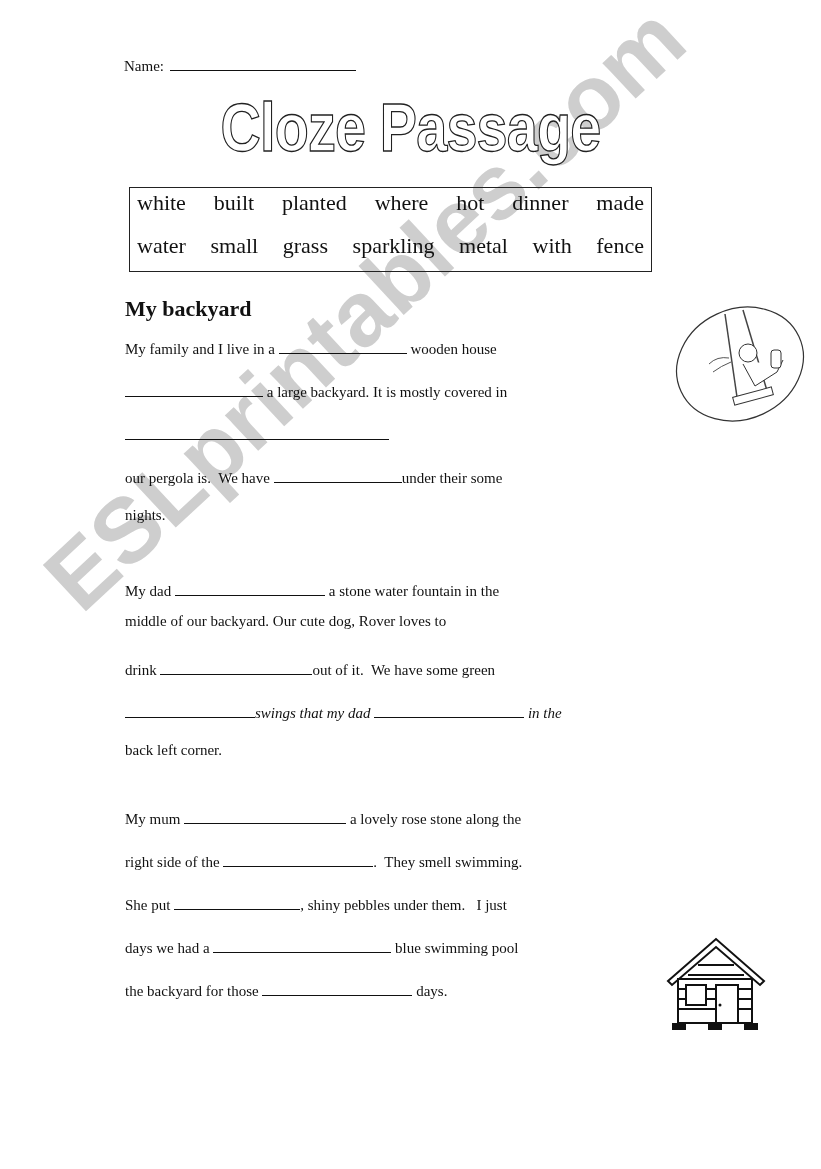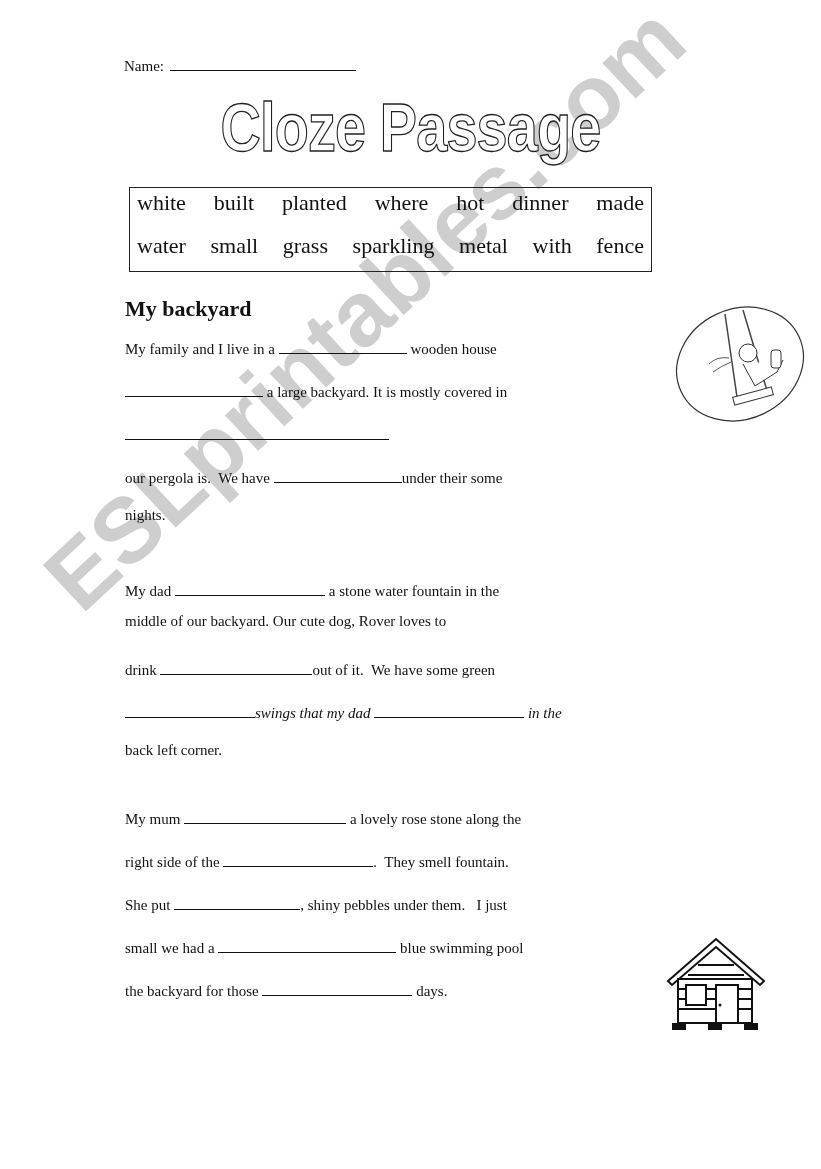--- a/index.html
+++ b/index.html
@@ -60,23 +60,23 @@
     <div class="line" style="top: 378px;"><span class="blank" style="width: 138px;"></span><span> a large backyard. It is mostly covered in</span></div>
     <div class="line" style="top: 421px;"><span class="blank" style="width: 126px;"></span><span class="blank" style="width: 138px;"></span></div>
     <div class="line" style="top: 464px;"><span>our pergola is.  We have </span><span class="blank" style="width: 128px;"></span><span>under their some</span></div>
     <div class="line" style="top: 507px;"><span>nights.</span></div>
     <div class="line" style="top: 570px; margin-top: 7px;"><span>My dad </span><span class="blank" style="width: 150px;"></span><span> a stone water fountain in the</span></div>
     <div class="line" style="top: 613px;"><span>middle of our backyard. Our cute dog, Rover loves to</span></div>
     <div class="line" style="top: 656px;"><span>drink </span><span class="blank" style="width: 152px;"></span><span>out of it.  We have some green</span></div>
     <div class="line" style="top: 699px; font-style: italic;"><span class="blank" style="width: 130px;"></span><span>swings that my dad </span><span class="blank" style="width: 150px;"></span><span> in the</span></div>
     <div class="line" style="top: 742px;"><span>back left corner.</span></div>
     <div class="line" style="top: 805px;"><span>My mum </span><span class="blank" style="width: 162px;"></span><span> a lovely rose stone along the</span></div>
-    <div class="line" style="top: 848px;"><span>right side of the </span><span class="blank" style="width: 150px;"></span><span>.  They smell fountain.</span></div>
+    <div class="line" style="top: 848px;"><span>right side of the </span><span class="blank" style="width: 150px;"></span><span>.  They smell swimming.</span></div>
     <div class="line" style="top: 891px;"><span>She put </span><span class="blank" style="width: 126px;"></span><span>, shiny pebbles under them.   I just</span></div>
-    <div class="line" style="top: 934px;"><span>small we had a </span><span class="blank" style="width: 178px;"></span><span> blue swimming pool</span></div>
+    <div class="line" style="top: 934px;"><span>days we had a </span><span class="blank" style="width: 178px;"></span><span> blue swimming pool</span></div>
     <div class="line" style="top: 977px;"><span>the backyard for those </span><span class="blank" style="width: 150px;"></span><span> days.</span></div>
   </div>
 
 <svg class="pic" style="left:673px;top:306px" width="134" height="116" viewBox="0 0 134 116">
   <ellipse cx="67" cy="58" rx="65" ry="55" transform="rotate(-25 67 58)" fill="#fff" stroke="#333" stroke-width="1.2"></ellipse>
   <line x1="52" y1="8" x2="65" y2="98" stroke="#444" stroke-width="1.5"></line>
   <line x1="70" y1="4" x2="95" y2="88" stroke="#444" stroke-width="1.5"></line>
   <rect x="60" y="86" width="40" height="8" transform="rotate(-15 80 90)" fill="#fff" stroke="#333"></rect>
   <circle cx="75" cy="47" r="9" fill="#fff" stroke="#333"></circle>
   <path d="M56 52 q-12 -2 -20 6 M58 56 q-10 4 -18 10" stroke="#555" fill="none"></path>

